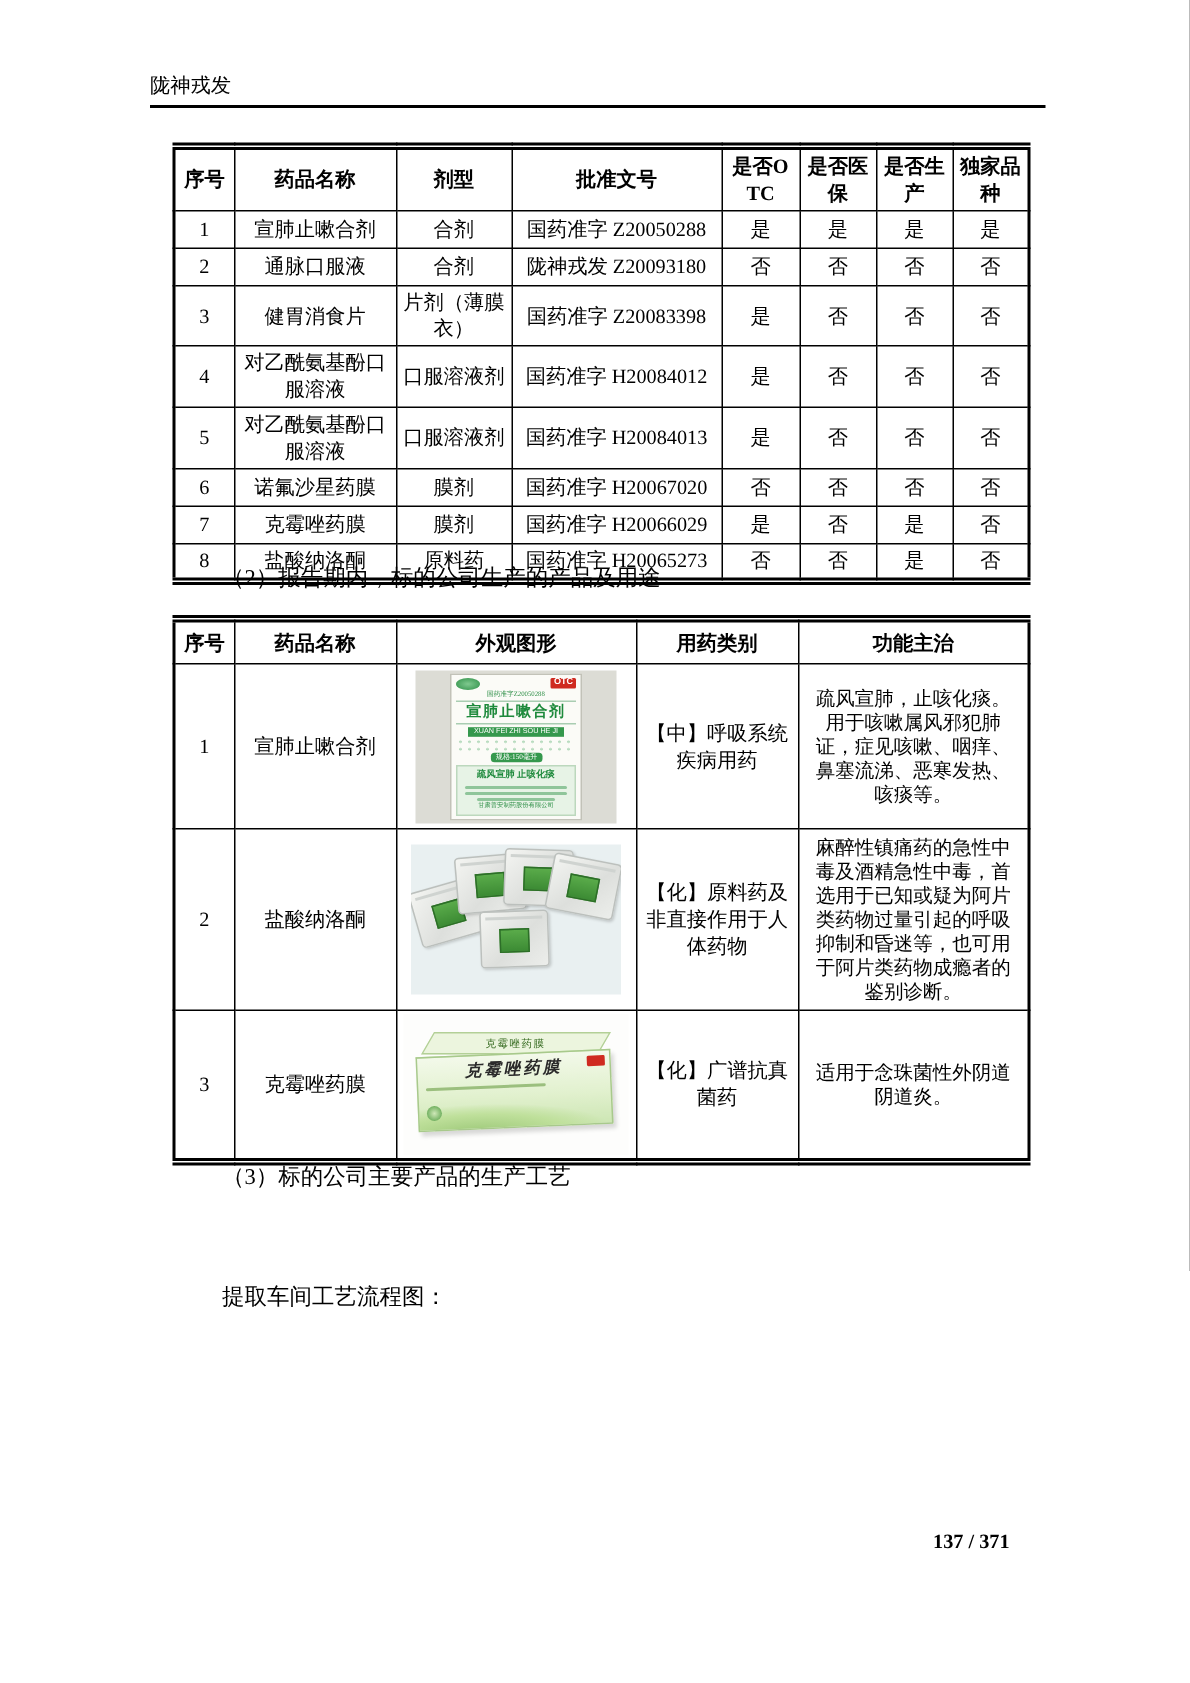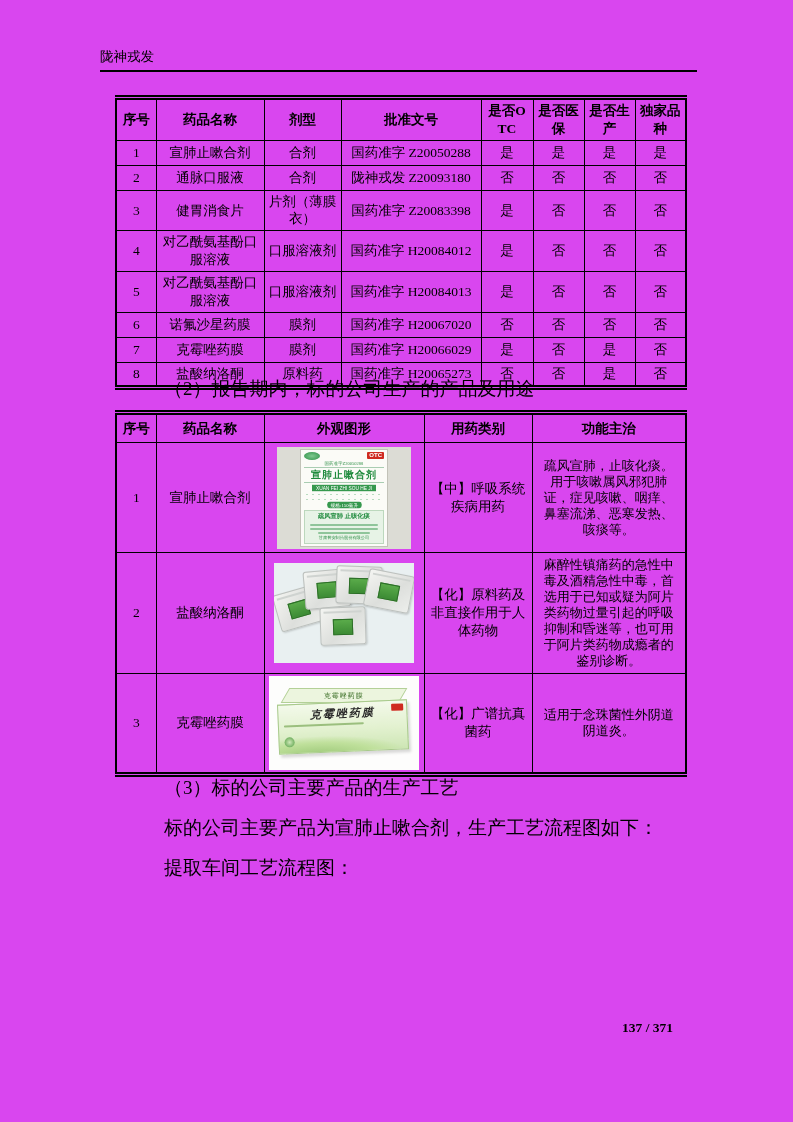--- a/index.html
+++ b/index.html
@@ -1,19 +1,19 @@
 <!DOCTYPE html>
 <html><head>
 <meta charset="utf-8">
 <style>
   * { margin:0; padding:0; box-sizing:border-box; }
   html,body { background:#888; }
   .page {
     position:relative; width:793px; height:1122px; margin:0 auto;
-    background:#d946ef; overflow:hidden;
+    background:#ffffff; overflow:hidden;
     font-family:"Liberation Serif","DejaVu Serif",serif; color:#000;
   }
   
   .doc-header {
     position:absolute; left:100px; top:48px; width:597px;
     display:flex; justify-content:space-between; align-items:flex-end;
     border-bottom:2px solid #000; padding-bottom:4px;
     font-size:13.5px;
   }
   
@@ -28,21 +28,21 @@
     border:1px solid #000; text-align:center; vertical-align:middle;
     padding:2px 3px; line-height:1.32; word-break:break-all;
   }
   .doc-table th { font-weight:bold; }
   #table1 { top:95px; }
   #table1 thead tr { height:38px; }
   #table2 { top:410px; }
   #table2 thead tr { height:30px; }
   #table2 td.indication { text-align:center; font-size:13px; line-height:16px; padding:4px 6px; word-break:break-all; }
   
-  .para { position:absolute; left:164px; font-size:19px; white-space:nowrap; }
+  .para { position:absolute; left:148px; font-size:15px; white-space:nowrap; }
   
   .page-number { position:absolute; left:622px; top:1020px; font-size:13.5px; font-weight:bold; }
 
   
   .photo { margin:0 auto; position:relative; overflow:hidden; }
   .photo1 { width:134px; height:102px; background:#dcdcd5; }
   .xf-box {
     position:absolute; left:23px; top:2px; width:88px; height:98px;
     background:#fbfbf7; border:1px solid #c2c2b8; padding:2px 3px;
     display:flex; flex-direction:column; align-items:center;
@@ -327,18 +327,17 @@
             </div>
           </div>
         </td>
         <td>【化】广谱抗真菌药</td>
         <td class="indication">适用于念珠菌性外阴道阴道炎。</td>
       </tr>
     </tbody>
   </table>
 
   <div class="para" style="top:775px;">（3）标的公司主要产品的生产工艺</div>
-  <div class="para" style="top:815px;">标的公司主要产品为宣肺止嗽合剂，生产工艺流程图如下：</div>
   <div class="para" style="top:855px;">提取车间工艺流程图：</div>
 
   <div class="page-number">137 / 371</div>
 
 </div>
 
 </body></html>

